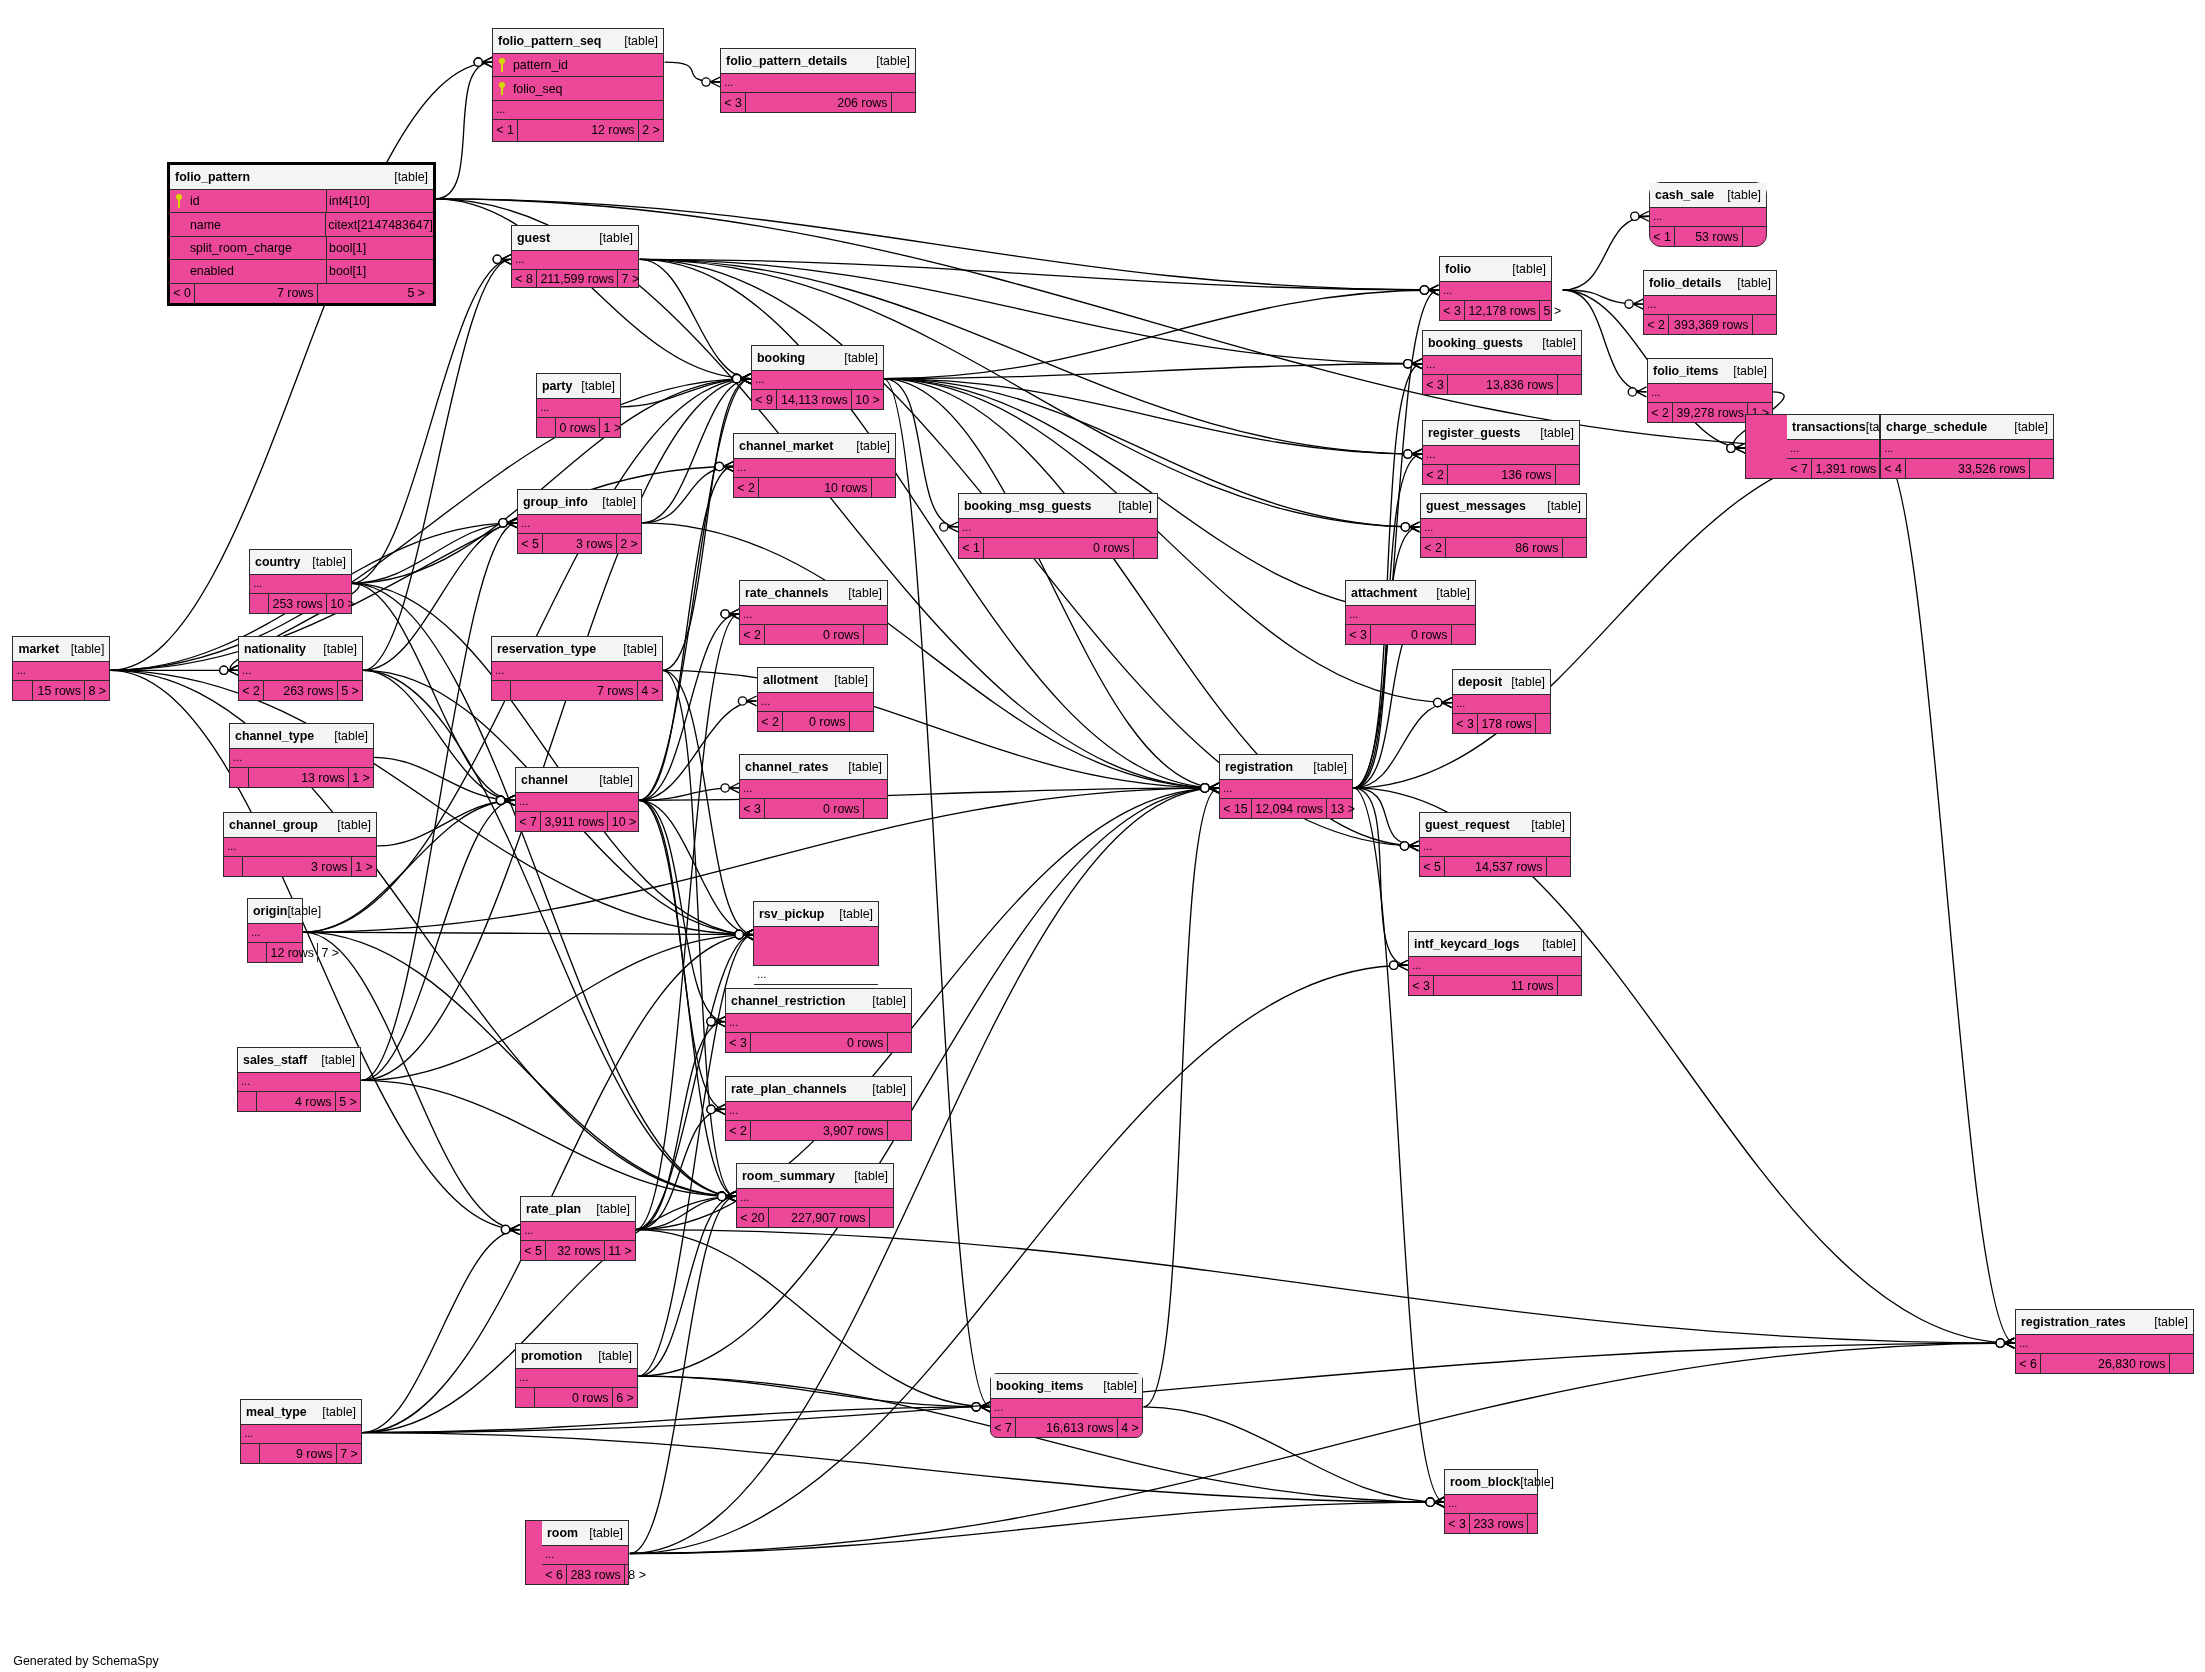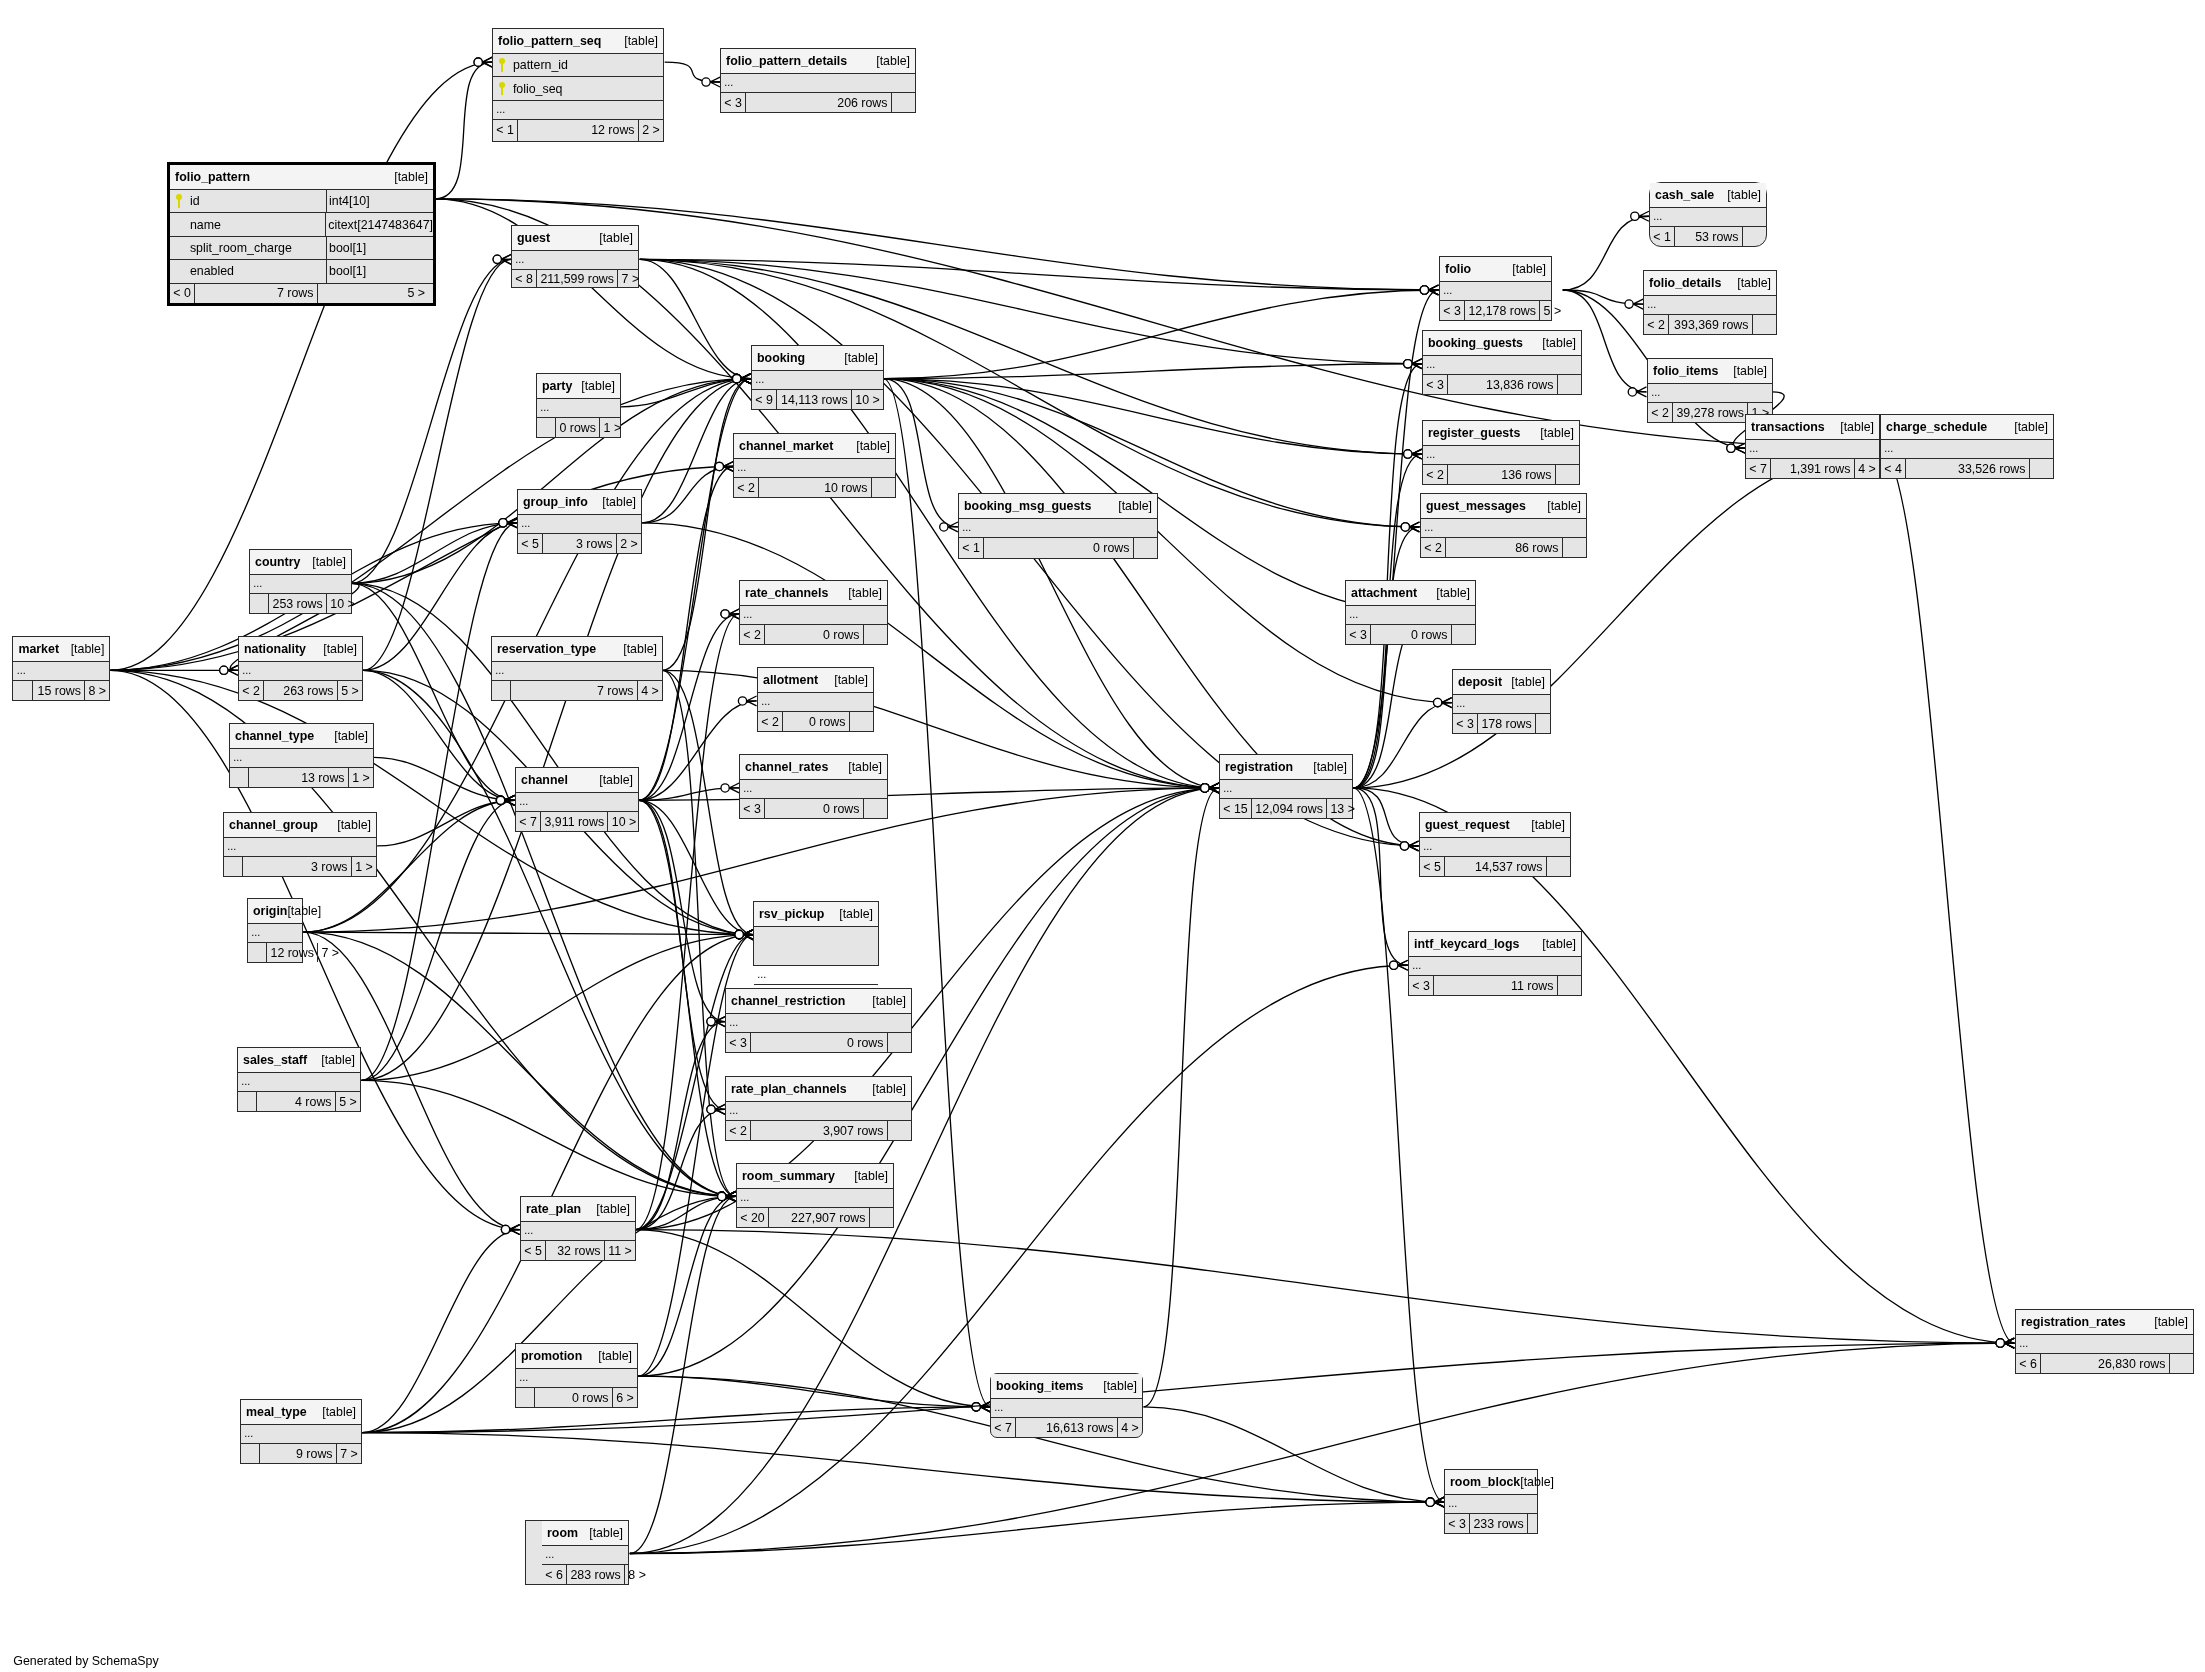--- a/index.html
+++ b/index.html
@@ -1,21 +1,21 @@
 <!DOCTYPE html>
 <html style="font-size:13.3px"><head>
 <meta charset="utf-8">
 <style>
   html, body { margin:0; padding:0; background:#ffffff; }
   body { width:2205px; height:1672px; position:relative; overflow:hidden;
          font-family:"Liberation Sans", "DejaVu Sans", sans-serif; color:#000; }
   #edges { position:absolute; left:0; top:0; width:2205px; height:1672px; }
   #edges path { fill:none; stroke:#000; stroke-width:1.6; }
   #edges circle { fill:#fff; stroke:#000; stroke-width:1.6; }
-  .tbl { position:absolute; border:1.7px solid #2b2b2b; background:#e5e5e5; box-sizing:border-box;
+  .tbl { position:absolute; border:1.7px solid #2b2b2b; background:#ec4899; box-sizing:border-box;
          display:flex; flex-direction:column; font-size:12.4px; }
   .tbl.focus { border:3.3px solid #000; }
   .tbl .hdr { background:#f4f4f4; border-bottom:1.7px solid #2b2b2b; display:flex; justify-content:space-between;
               align-items:center; padding:0 5px; height:24px; flex:0 0 auto; }
   .tbl .hdr .nm { font-weight:bold; font-size:12.4px; }
   .tbl .hdr .kind { font-size:12.4px; }
   .tbl .ell { height:18px; border-bottom:1.7px solid #2b2b2b; padding:0 3.3px; font-size:10.8px; line-height:16.6px; flex:0 0 auto; }
   .tbl .foot { display:flex; flex:1 1 auto; }
   .tbl .foot > div { border-right:1.7px solid #2b2b2b; padding:0 3.3px; display:flex; align-items:center; font-size:12.4px; white-space:nowrap; }
   .tbl .foot > div:last-child { border-right:none; }
@@ -858,21 +858,21 @@
       <span class="nm">folio_items</span>
       <span class="kind">[table]</span>
       </div>
       <div class="ell">...</div>
       <div class="foot">
       <div class="par">&lt; 2</div>
       <div class="rows">39,278 rows</div>
       <div class="chi">1 &gt;</div>
       </div>
     </div>
-    <div class="tbl" style="left: 1745px; top: 414px; width: 135px; height: 65px;">
+    <div class="tbl" style="left: 1745px; top: 414px; width: 135px; height: 65px; padding-left: 41px;">
       <div class="hdr">
       <span class="nm">transactions</span>
       <span class="kind">[table]</span>
       </div>
       <div class="ell">...</div>
       <div class="foot">
       <div class="par">&lt; 7</div>
       <div class="rows">1,391 rows</div>
       <div class="chi">4 &gt;</div>
       </div>

